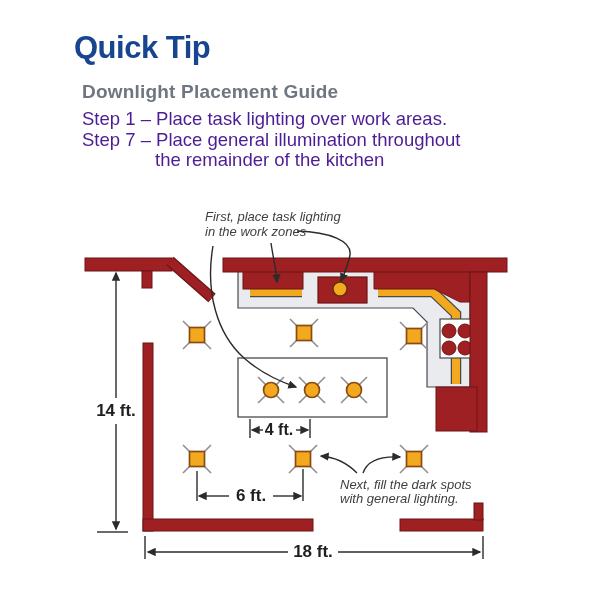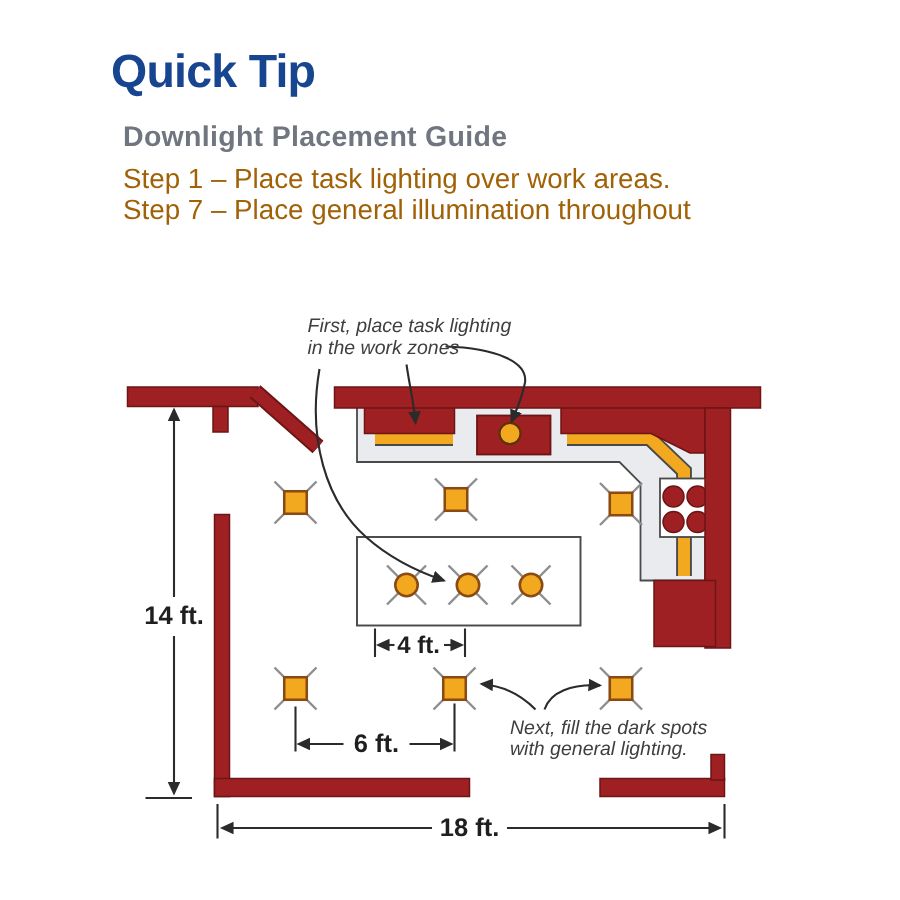--- a/index.html
+++ b/index.html
@@ -1,38 +1,39 @@
 <!DOCTYPE html>
 <html><head>
 <meta charset="utf-8">
 <style>
   html,body{margin:0;padding:0;background:#fff;}
   #page{position:relative;width:600px;height:600px;background:#ffffff;overflow:hidden;
         font-family:"Liberation Sans",sans-serif;}
   .abs{position:absolute;}
   .title{left:74px;top:30px;font-size:31px;font-weight:bold;color:#17458f;letter-spacing:-0.5px;}
   .subtitle{left:82px;top:81px;font-size:19px;font-weight:bold;color:#6f7680;letter-spacing:0.2px;}
-  .steps{left:82px;top:109px;font-size:18.5px;color:#a16207;line-height:20.5px;}
+  .steps{left:82px;top:109px;font-size:18.5px;color:#4c1d95;line-height:20.5px;}
   .step-indent{padding-left:73px;}
   svg{position:absolute;left:0;top:0;}
   svg text{font-family:"Liberation Sans",sans-serif;}
   .dim-label{font-size:17px;font-weight:bold;fill:#1f1f1f;}
   .dim-label-sm{font-size:16px;font-weight:bold;fill:#1f1f1f;}
   .note{font-size:13px;font-style:italic;fill:#3f3f3f;}
 </style>
 </head>
 <body>
 
 <div id="page">
 
   <div class="abs title">Quick Tip</div>
   <div class="abs subtitle">Downlight Placement Guide</div>
   <div class="abs steps">
     <div>Step 1 – Place task lighting over work areas.</div>
     <div>Step 7 – Place general illumination throughout</div>
+    <div class="step-indent">the remainder of the kitchen</div>
   </div>
 
   <svg width="600" height="600" viewBox="0 0 600 600">
     <defs>
       <marker id="arr" markerWidth="8" markerHeight="8" refX="5.5" refY="3" orient="auto">
         <path d="M0,0 L6.5,3 L0,6 Z" fill="#2b2b2b"></path>
       </marker>
       <g id="sqlight">
         <line x1="-14" y1="-14" x2="14" y2="14" stroke="#8e8e8e" stroke-width="1.6"></line>
         <line x1="-14" y1="14" x2="14" y2="-14" stroke="#8e8e8e" stroke-width="1.6"></line>

